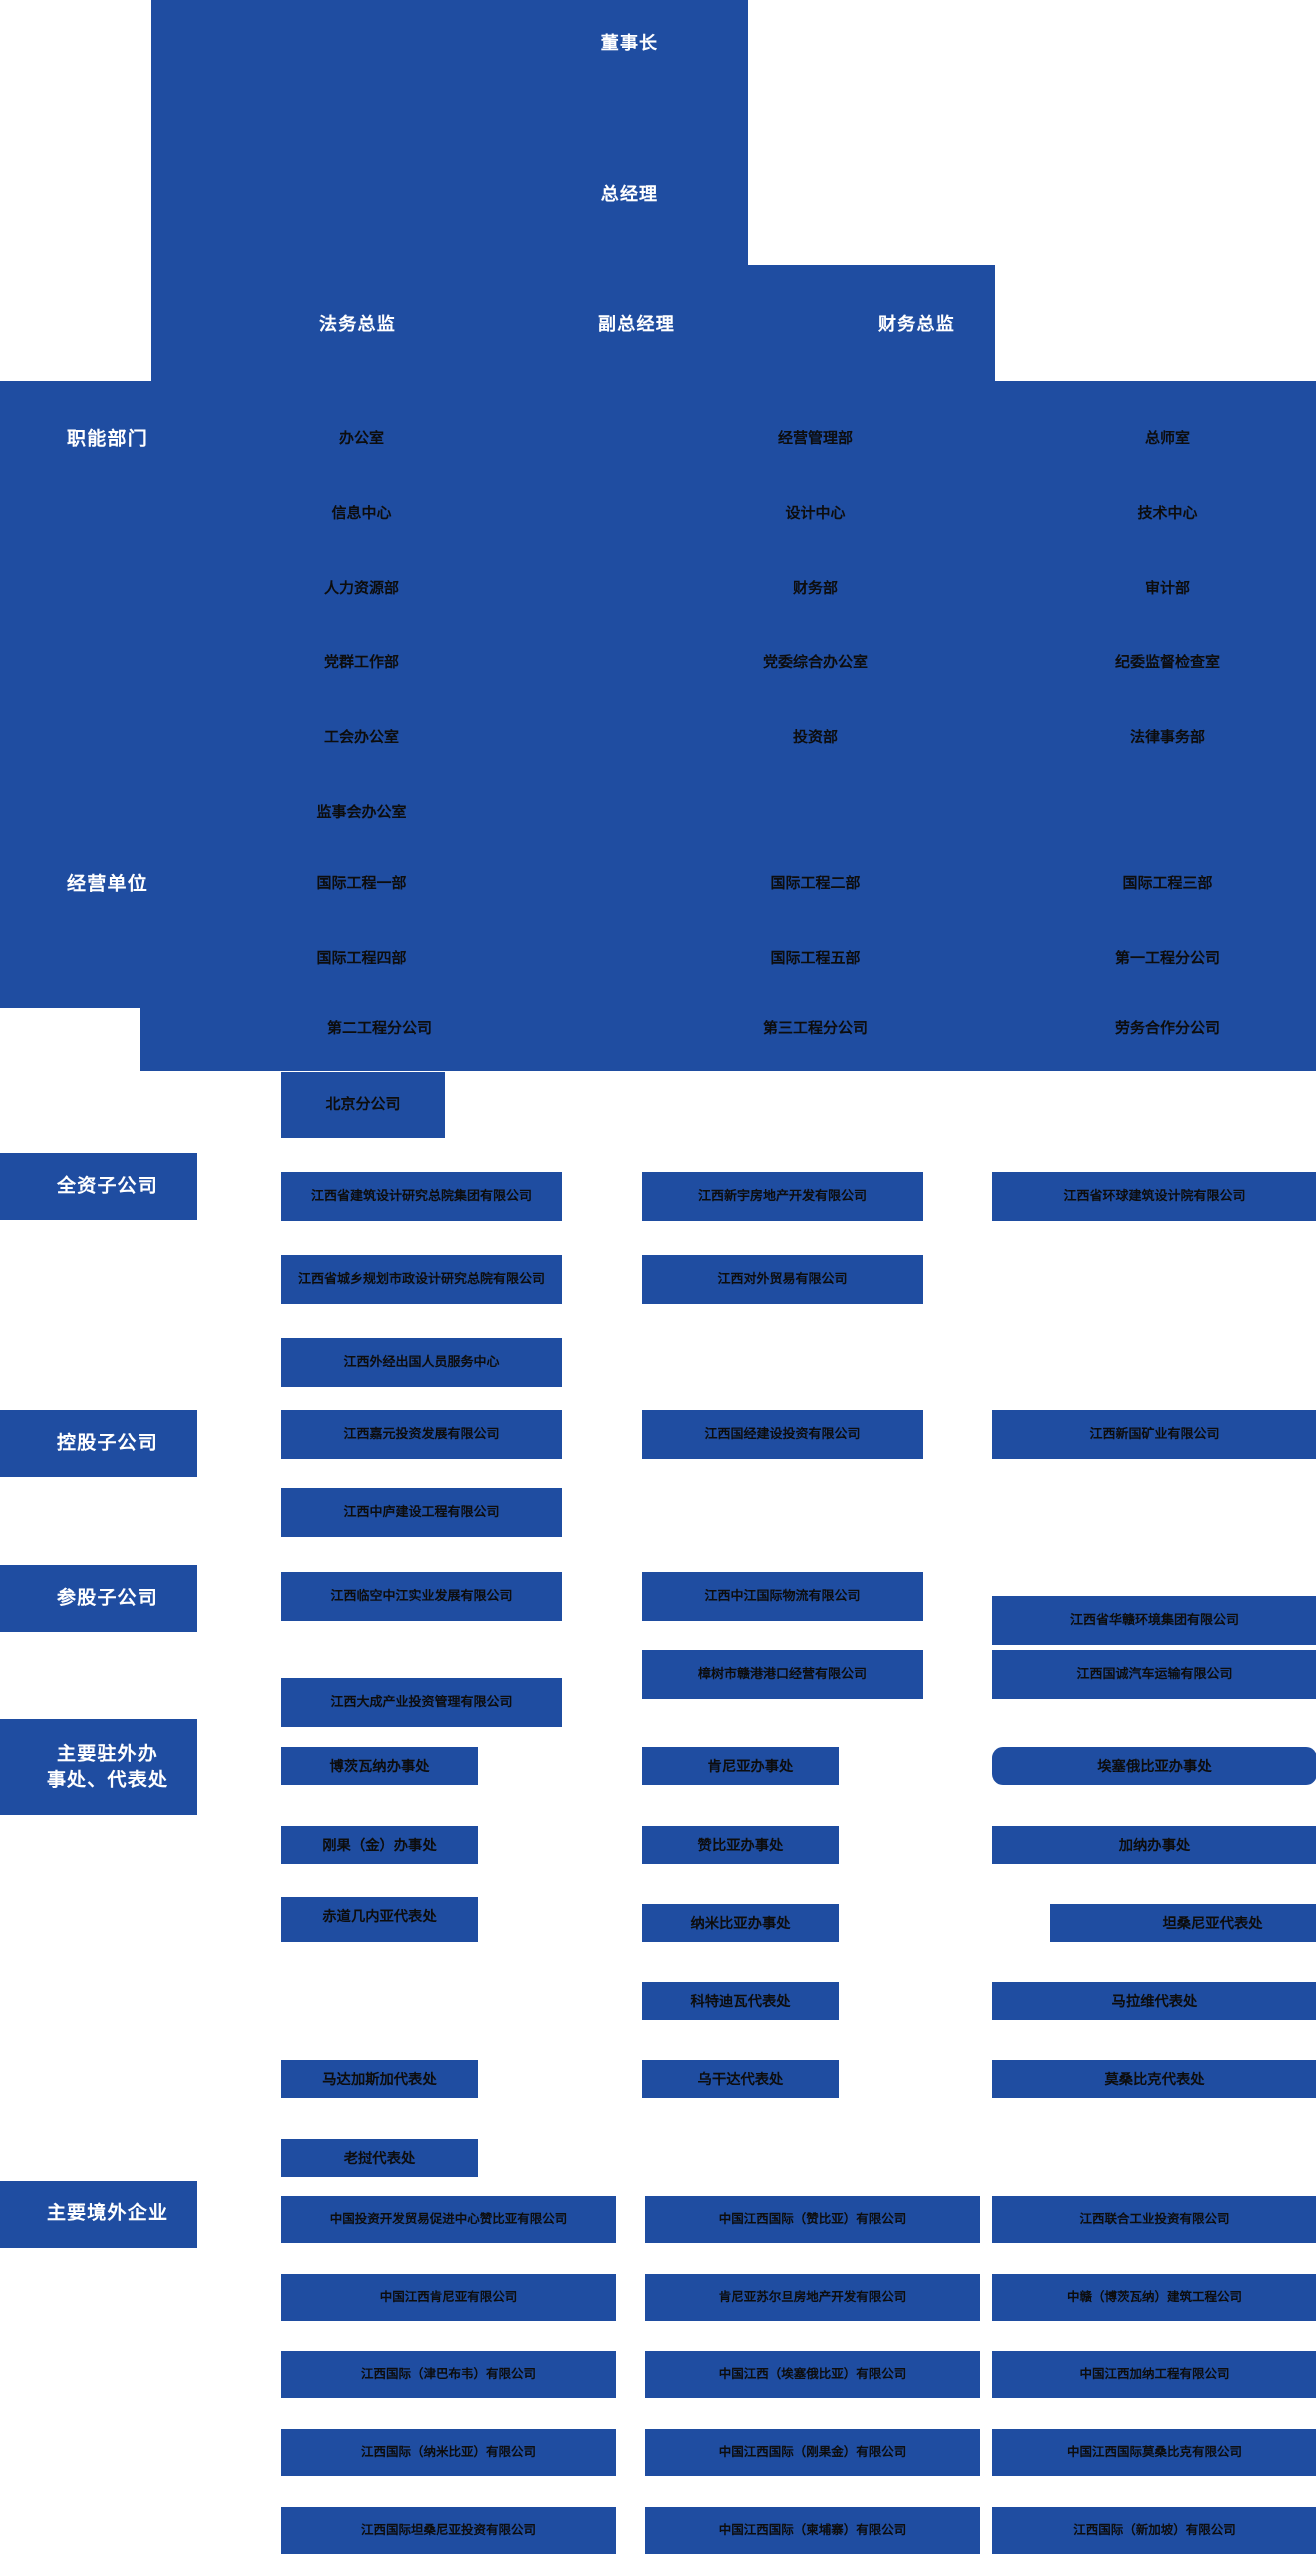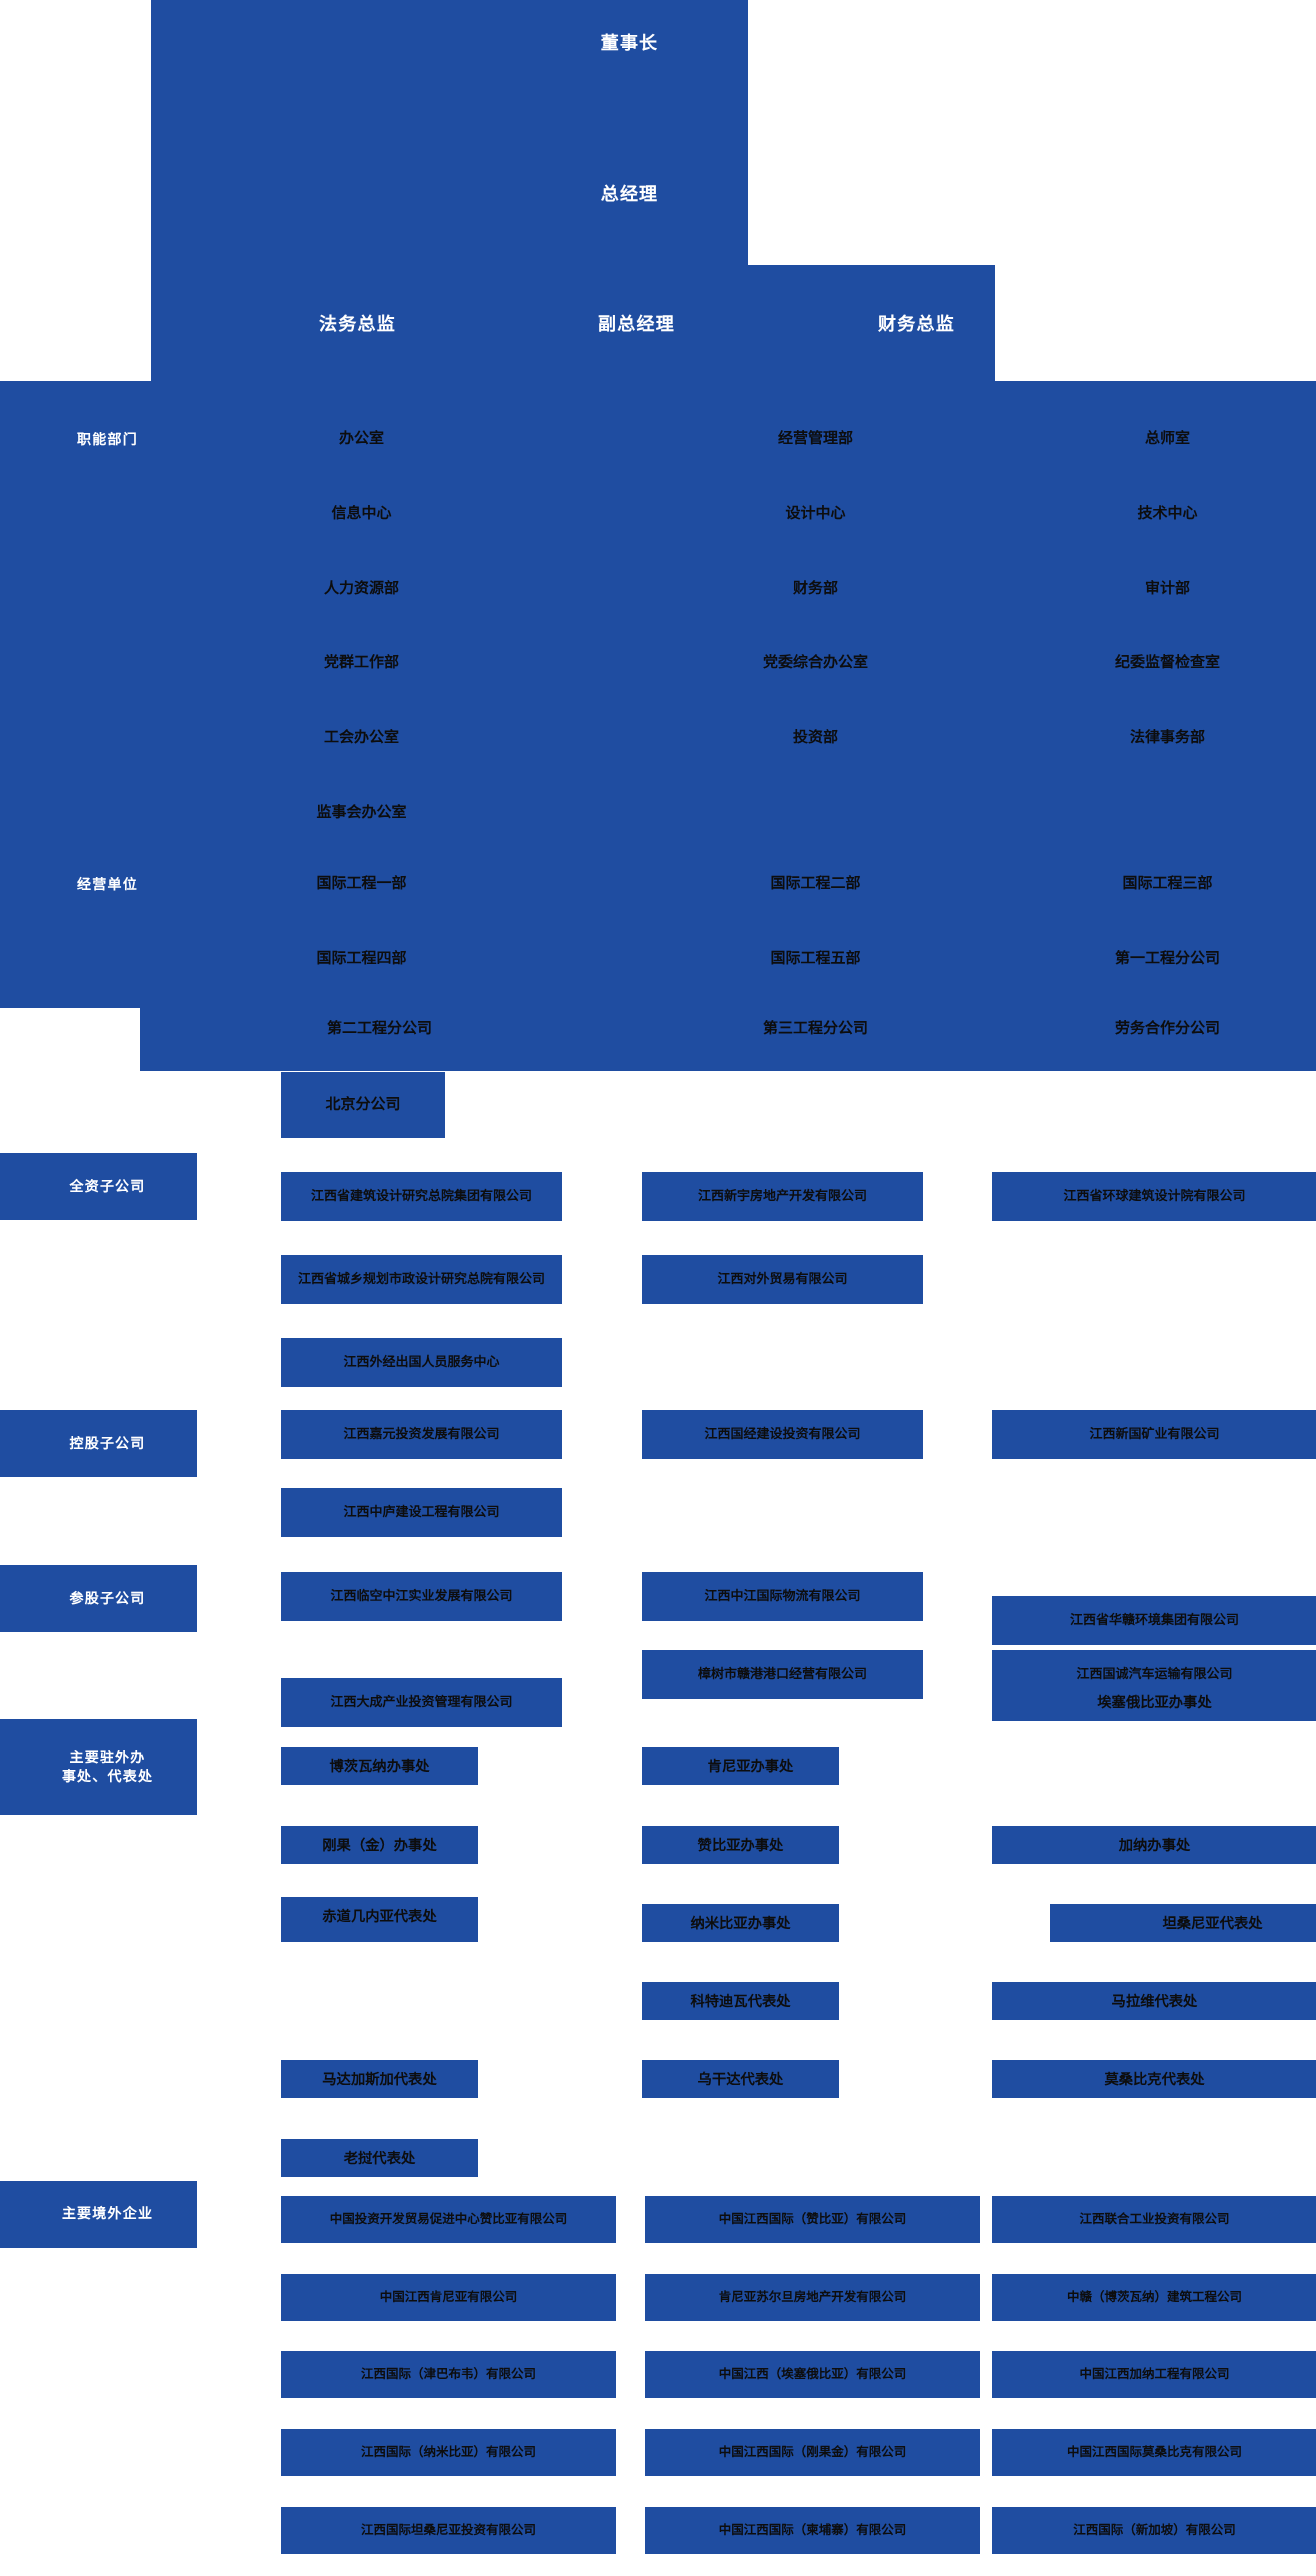--- a/index.html
+++ b/index.html
@@ -22,21 +22,21 @@
     text-align:center;
     white-space:nowrap;
     overflow:hidden;
   }
   
   .blk.light{color:#ffffff;}
   
   .panel{position:absolute;background:#1f4da1;}
 
   .exec{font-size:18px;letter-spacing:1.2px;}
-  .cat{font-size:14px;letter-spacing:1.2px;}
+  .cat{font-size:19px;letter-spacing:1.2px;}
   .cat.two-line{white-space:normal;line-height:1.35;}
   .dept{font-size:15px;}
   .unit{font-size:15px;}
   .co{font-size:13px;}
   .office{font-size:14.3px;}
   .ent{font-size:12.5px;}
 </style>
 </head>
 <body>
 
@@ -138,21 +138,21 @@
   <div class="blk office" style="left:281px;top:1866px;width:197px;height:38px;margin-top:31px;">赤道几内亚代表处</div>
   <div class="blk office" style="left:281px;top:2060px;width:197px;height:38px;">马达加斯加代表处</div>
   <div class="blk office" style="left:281px;top:2139px;width:197px;height:38px;">老挝代表处</div>
 
   <div class="blk office" style="left:642px;top:1747px;width:197px;height:38px;padding-left:20px;">肯尼亚办事处</div>
   <div class="blk office" style="left:642px;top:1826px;width:197px;height:38px;">赞比亚办事处</div>
   <div class="blk office" style="left:642px;top:1904px;width:197px;height:38px;">纳米比亚办事处</div>
   <div class="blk office" style="left:642px;top:1982px;width:197px;height:38px;">科特迪瓦代表处</div>
   <div class="blk office" style="left:642px;top:2060px;width:197px;height:38px;">乌干达代表处</div>
 
-  <div class="blk office" style="left:992px;top:1683px;width:325px;height:38px;">埃塞俄比亚办事处</div>
+  <div class="blk office" style="left:992px;top:1747px;width:325px;height:38px;border-radius:11px;">埃塞俄比亚办事处</div>
   <div class="blk office" style="left:992px;top:1826px;width:325px;height:38px;">加纳办事处</div>
   <div class="blk office" style="left:1050px;top:1904px;width:325px;height:38px;">坦桑尼亚代表处</div>
   <div class="blk office" style="left:992px;top:1982px;width:325px;height:38px;">马拉维代表处</div>
   <div class="blk office" style="left:992px;top:2060px;width:325px;height:38px;">莫桑比克代表处</div>
 
   <div class="panel" style="left:0px;top:2181px;width:197px;height:67px;"></div>
   <div class="blk light cat" style="left:18px;top:2198px;width:179px;height:30px;background:transparent;">主要境外企业</div>
 
   <div class="blk ent" style="left:281px;top:2196px;width:335px;height:47px;">中国投资开发贸易促进中心赞比亚有限公司</div>
   <div class="blk ent" style="left:281px;top:2274px;width:335px;height:47px;">中国江西肯尼亚有限公司</div>

